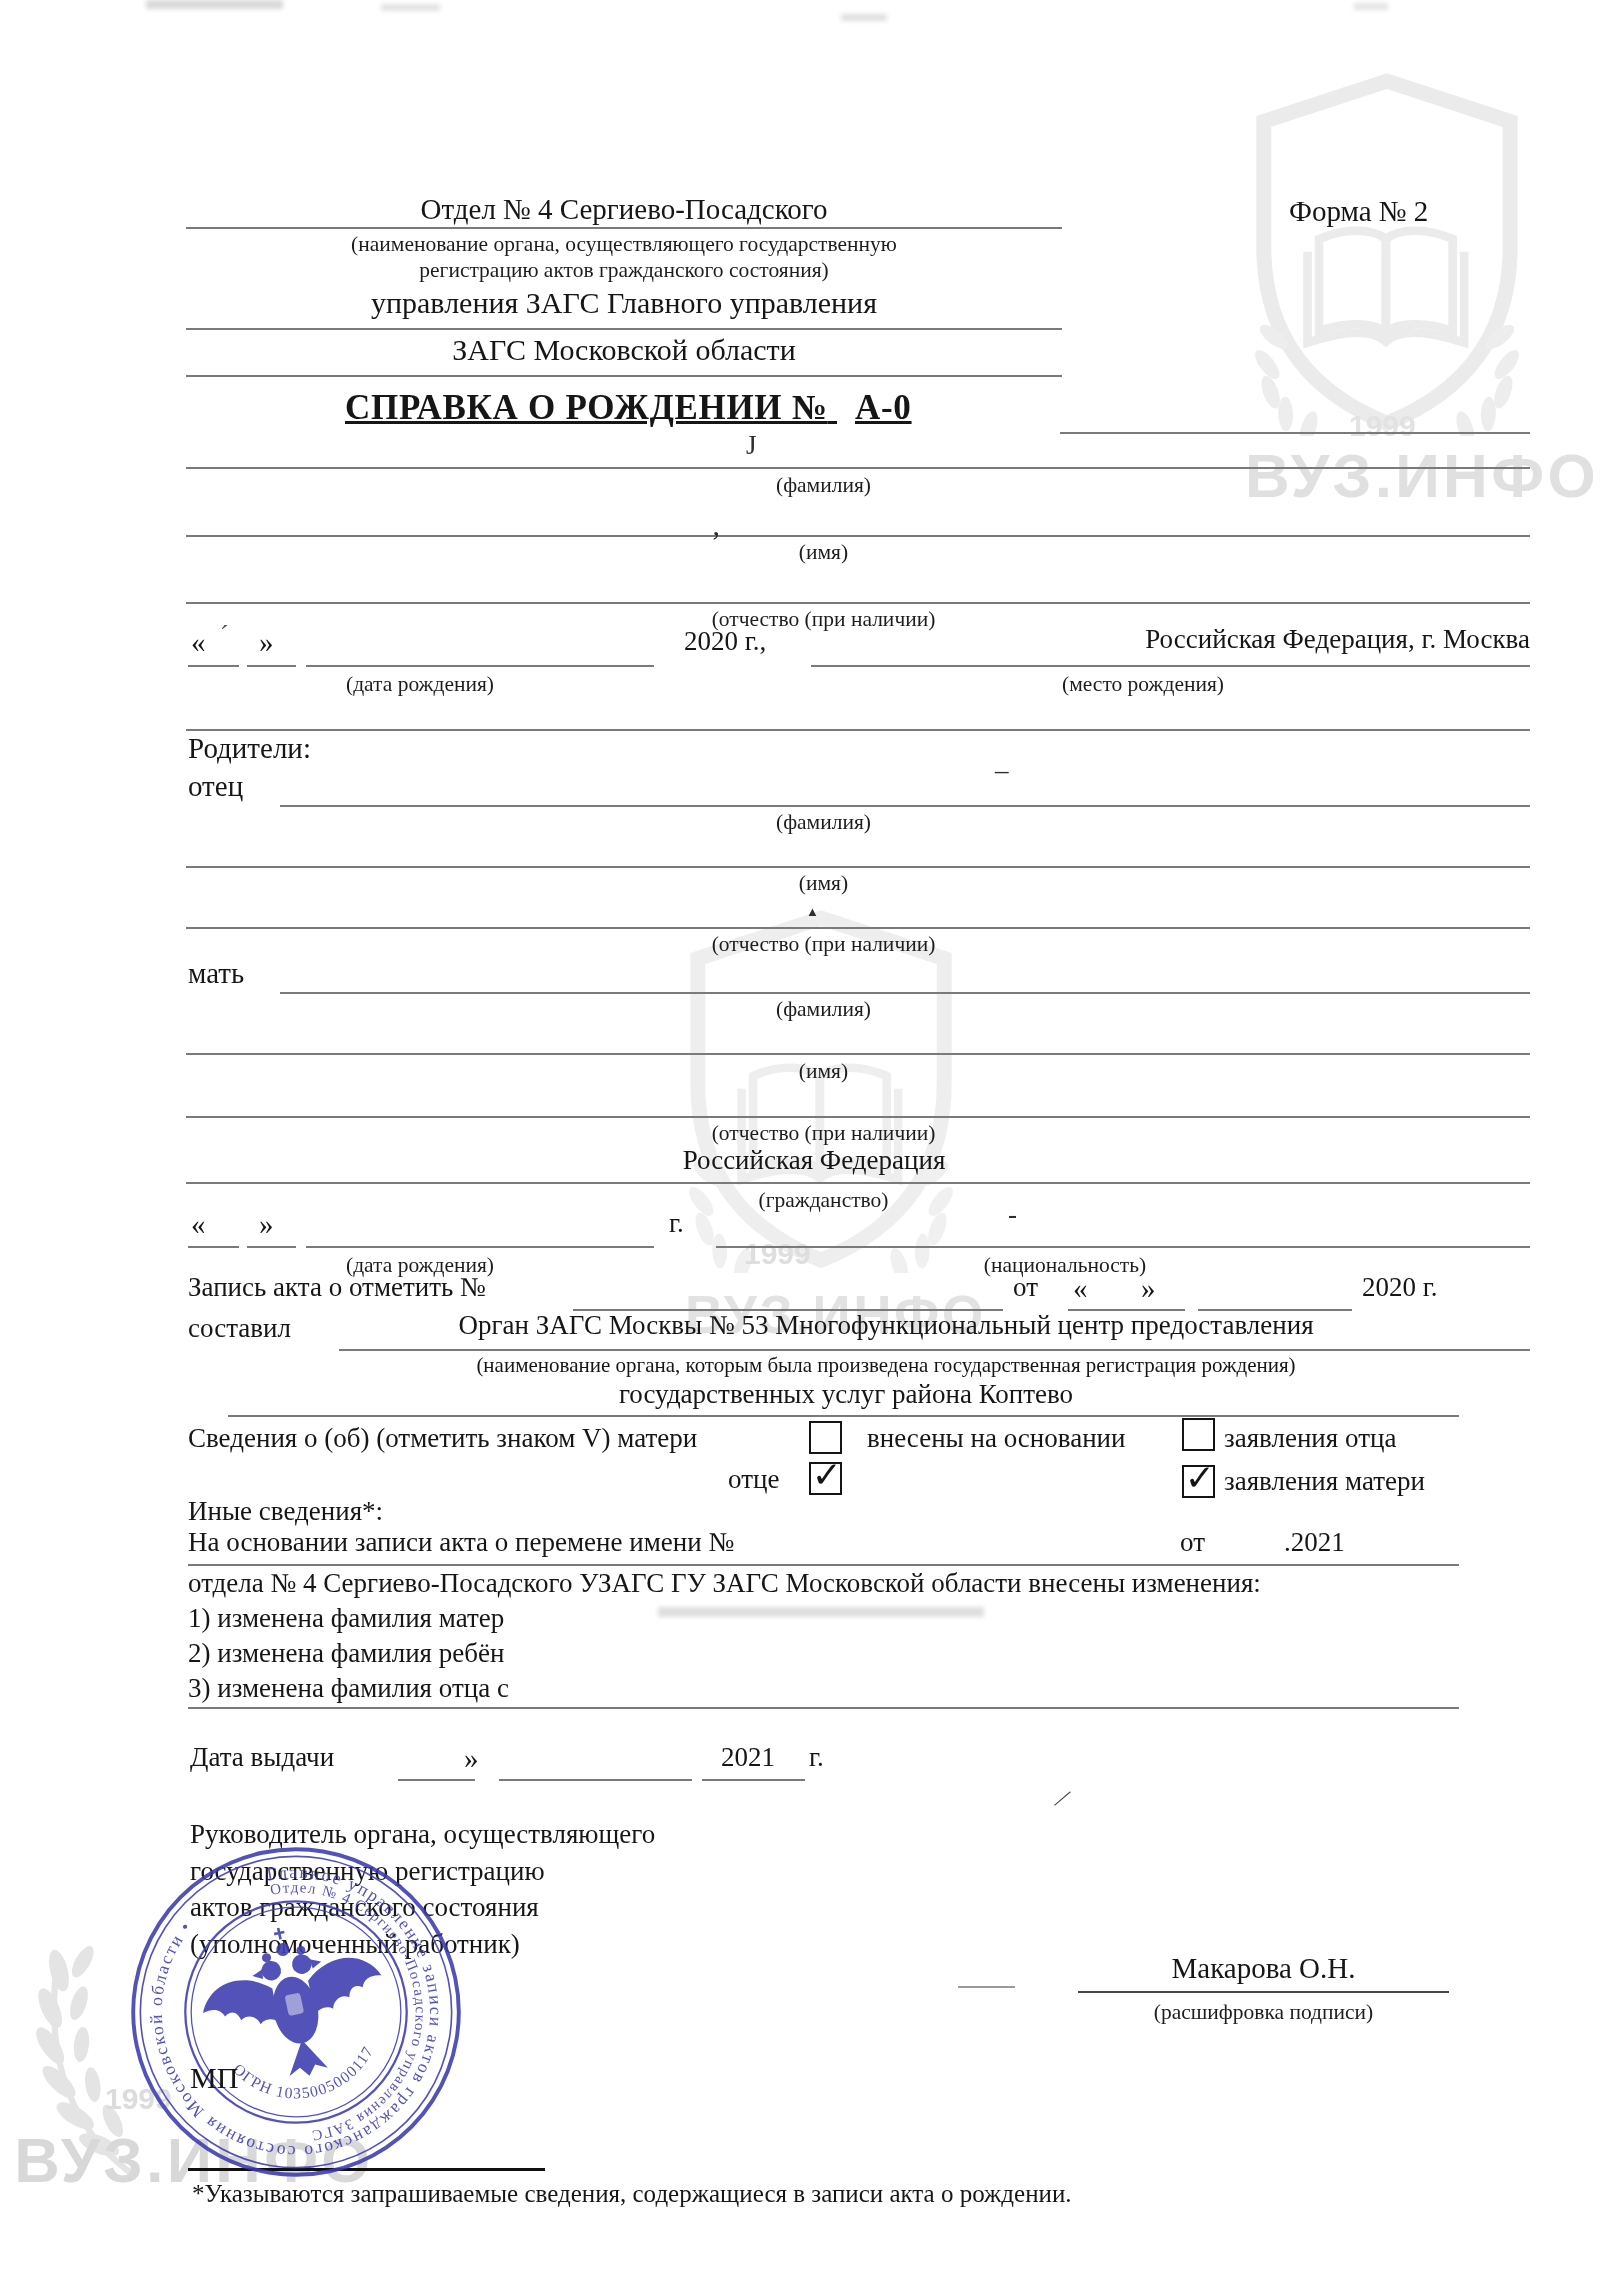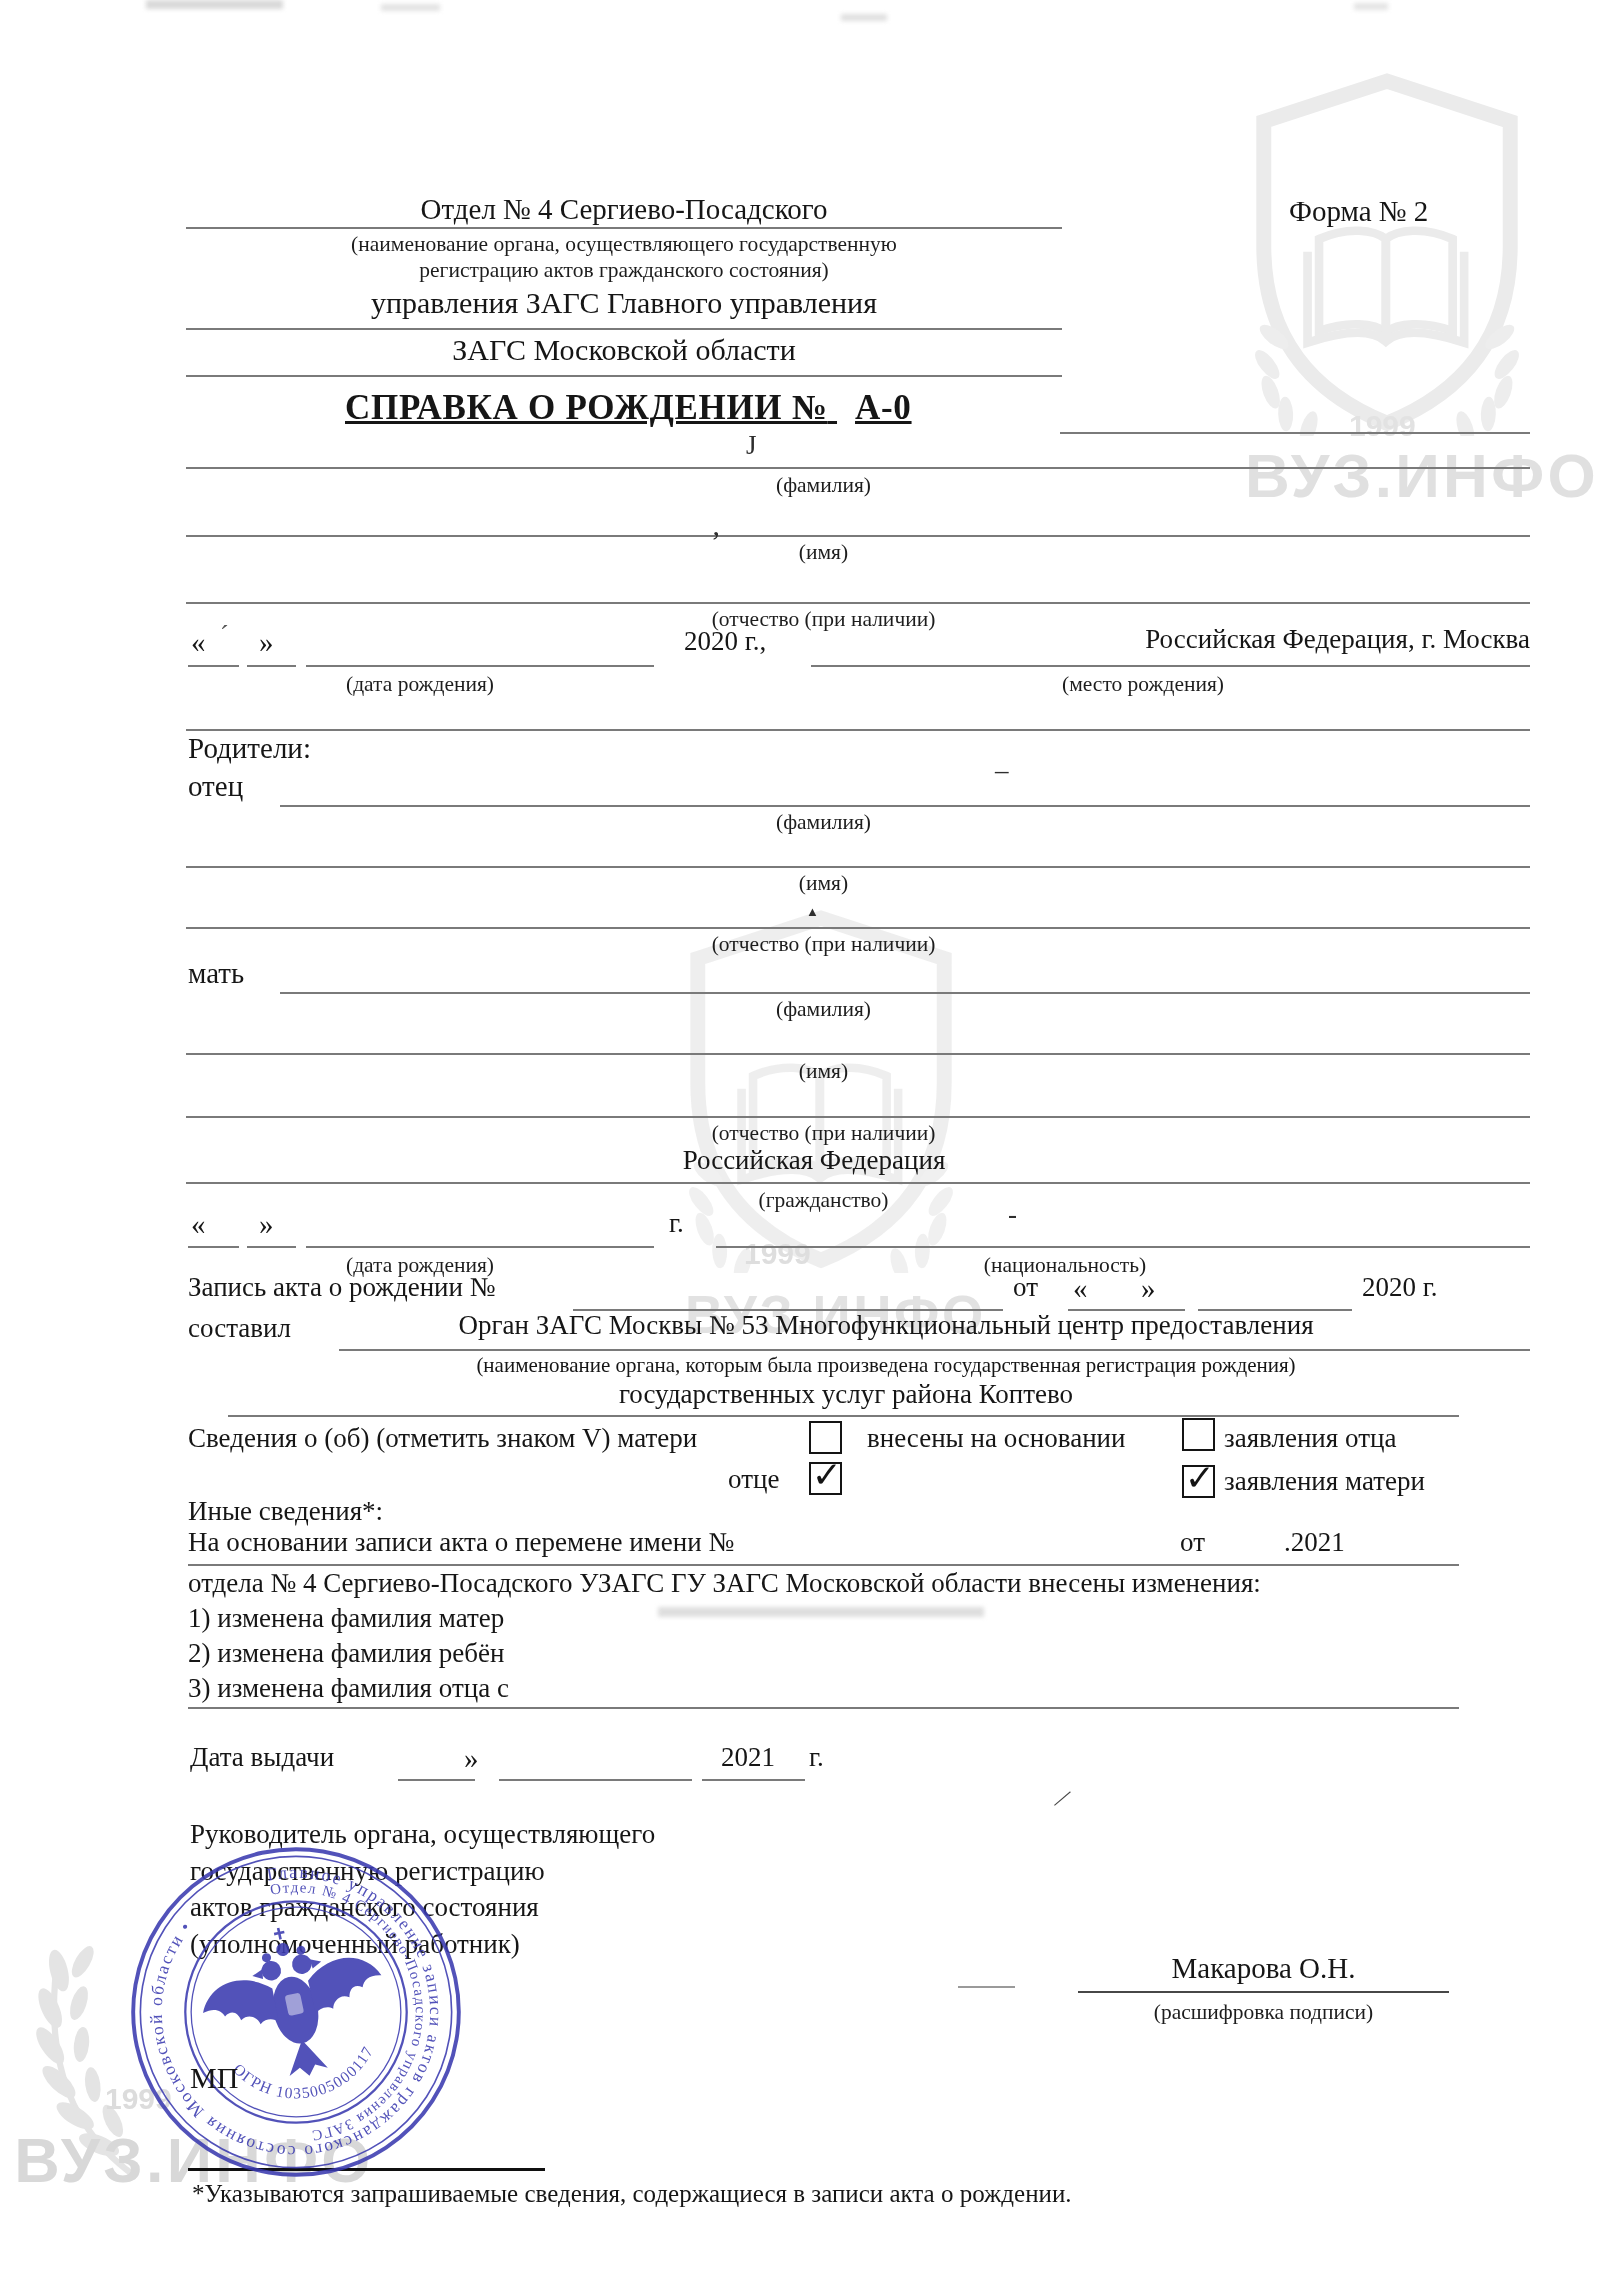--- a/index.html
+++ b/index.html
@@ -163,21 +163,21 @@
   <div class="t" style="left:259px;top:1208px;font-size:29px;">»</div>
   <i class="ln" style="left:188px;top:1246px;width:51px;"></i>
   <i class="ln" style="left:247px;top:1246px;width:49px;"></i>
   <i class="ln" style="left:306px;top:1246px;width:348px;"></i>
   <div class="t" style="left:669px;top:1208px;">г.</div>
   <i class="ln" style="left:716px;top:1246px;width:814px;"></i>
   <div class="t stray" style="left:1008px;top:1199px;">-</div>
   <div class="t ctr lbl" style="left:280px;top:1253px;width:280px;">(дата рождения)</div>
   <div class="t ctr lbl" style="left:912px;top:1253px;width:306px;">(национальность)</div>
 
-  <div class="t" style="left:188px;top:1272px;">Запись акта о рождении №</div>
+  <div class="t" style="left:188px;top:1272px;">Запись акта о отметить №</div>
   <i class="ln" style="left:573px;top:1309px;width:430px;"></i>
   <div class="t" style="left:1013px;top:1272px;">от</div>
   <div class="t" style="left:1073px;top:1272px;font-size:29px;">«</div>
   <div class="t" style="left:1141px;top:1272px;font-size:29px;">»</div>
   <i class="ln" style="left:1068px;top:1309px;width:117px;"></i>
   <i class="ln" style="left:1198px;top:1309px;width:154px;"></i>
   <div class="t" style="left:1362px;top:1272px;">2020 г.</div>
 
   <div class="t" style="left:188px;top:1313px;">составил</div>
   <i class="ln" style="left:339px;top:1349px;width:1191px;"></i>

